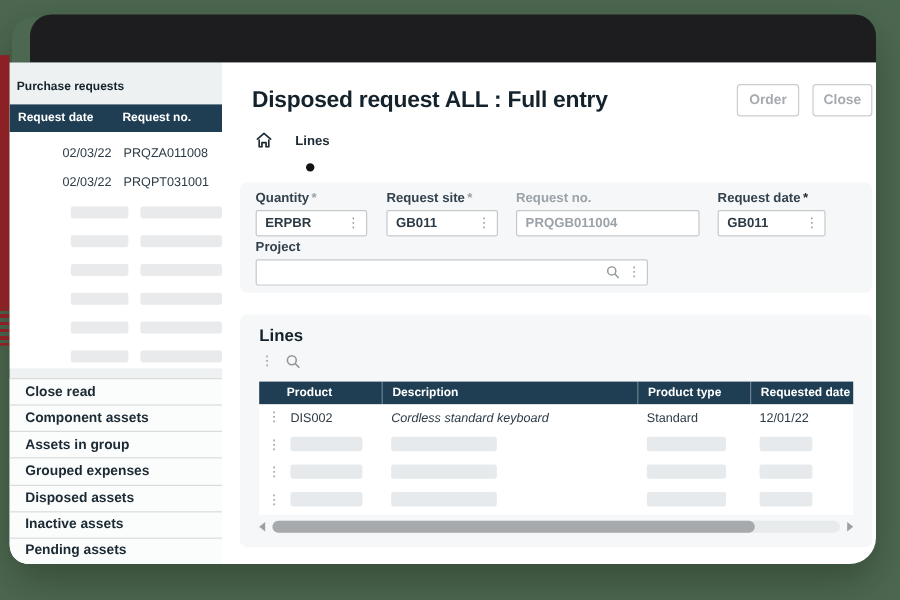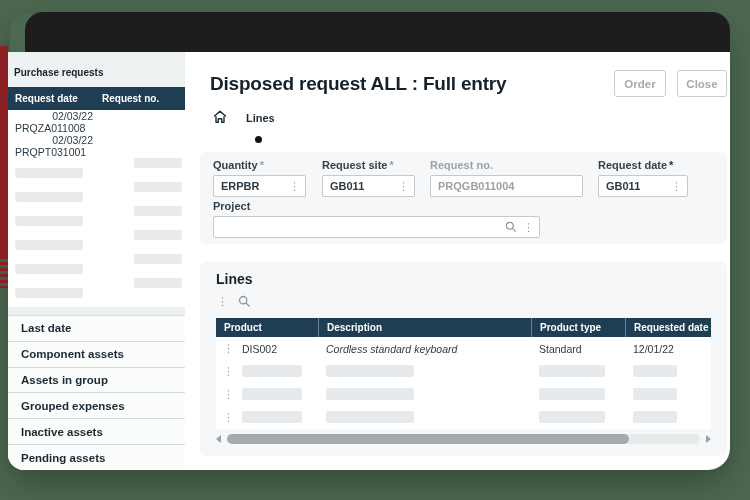--- a/index.html
+++ b/index.html
@@ -15,21 +15,21 @@
     background:repeating-linear-gradient(to bottom,#8b2025 0 3px, rgba(139,32,37,0) 3px 6px); }
 
   
   .sidebar { position:absolute; left:8px; top:52px; width:177px; height:418px;
     background:#eef1f1; border-radius:0 0 0 16px; overflow:hidden; }
   .sb-title { padding:15px 0 9px 6px; font-size:10px; font-weight:bold; color:#15232d; }
   .sb-head { display:flex; height:23px; background:#1f3e53; color:#fff;
     font-size:10px; font-weight:bold; align-items:center; }
   .sb-h1 { width:88px; padding-left:7px; } .sb-h2 { flex:1; padding-left:6px; }
   .sb-body { background:#fff; height:197px; overflow:hidden; }
-  .sb-row { display:flex; height:24px; align-items:flex-start; font-size:10.5px; color:#2c3b46; cursor:pointer;flex-direction:column; }
+  .sb-row { display:flex; height:24px; align-items:flex-end; font-size:10.5px; color:#2c3b46; cursor:pointer; }
   .sb-c1 { width:88px; text-align:right; padding-right:3px; }
   .sb-c2 { flex:1; padding-left:7px; }
   .chip { height:10px; border-radius:2px; background:#e8eaeb; display:inline-block; }
   .sb-row .chip.c1 { width:48px; margin-left:auto; margin-right:3px; }
   .sb-row .chip.c2 { width:68px; margin-left:7px; }
   .sb-menu { position:absolute; left:0; right:0; top:263px; bottom:0;
     display:flex; flex-direction:column; background:#fbfcfc; }
   .sb-menu-item { flex:1; display:flex; align-items:center; padding-left:13px;
     font-size:11.5px; font-weight:bold; color:#1b2933; border-top:1px solid #d8dcdd;
     background:#fbfcfc; cursor:pointer; }
@@ -64,21 +64,21 @@
   .fproj { position:absolute; left:13px; top:64px; width:327px; }
   .fbox .icgap { display:flex; align-items:center; gap:6px; }
 
   .lines-title { position:absolute; left:16px; top:9px; font-size:14px; font-weight:bold; color:#14222c; }
   .lines-toolbar { position:absolute; left:17px; top:33px; display:flex; align-items:center; gap:10px; }
 
   .tbl { position:absolute; left:16px; top:56px; width:495px; }
   .tbl-head { display:flex; height:19px; background:#1f3e53; color:#fff;
     font-size:10px; font-weight:bold; align-items:center; }
   .th { display:flex; align-items:center; height:100%; }
-  .th1 { width:102px; padding-left:8px; }
+  .th1 { width:102px; padding-left:23px; }
   .th2 { width:213px; padding-left:8px; border-left:1px solid rgba(255,255,255,.35); }
   .th3 { width:94px;  padding-left:8px; border-left:1px solid rgba(255,255,255,.35); }
   .th4 { width:86px;  padding-left:8px; border-left:1px solid rgba(255,255,255,.35); }
   .tbl-body { background:#fff; }
   .trow { display:flex; height:23px; align-items:center; font-size:10.5px; color:#2c3b46; }
   .td-handle { width:26px; padding-left:7px; }
   .td-prod { width:76px; } .td-desc { width:213px; padding-left:8px;font-style:italic; }
   .td-type { width:94px; padding-left:8px; } .td-date { width:86px; padding-left:8px; }
   .trow .chip { background:#e6eaec; height:12px; }
   .chip.p { width:60px; } .chip.d { width:88px; } .chip.t { width:66px; } .chip.dt { width:44px; }
@@ -137,24 +137,25 @@
           <span class="chip c1"></span>
           <span class="chip c2"></span>
         </div>
         <div class="sb-row">
           <span class="chip c1"></span>
           <span class="chip c2"></span>
         </div>
         <div class="sb-row"></div>
       </div>
     <div class="sb-menu">
-        <div class="sb-menu-item">Last date</div>
+        <div class="sb-menu-item">Close read</div>
         <div class="sb-menu-item">Component assets</div>
         <div class="sb-menu-item">Assets in group</div>
         <div class="sb-menu-item">Grouped expenses</div>
+        <div class="sb-menu-item">Disposed assets</div>
         <div class="sb-menu-item">Inactive assets</div>
         <div class="sb-menu-item">Pending assets</div>
       </div>
   </div>
 
   <div class="main">
     <div class="page-title">Disposed request ALL : Full entry</div>
     <div class="btn btn-order">Order</div>
     <div class="btn btn-close">Close</div>
 

